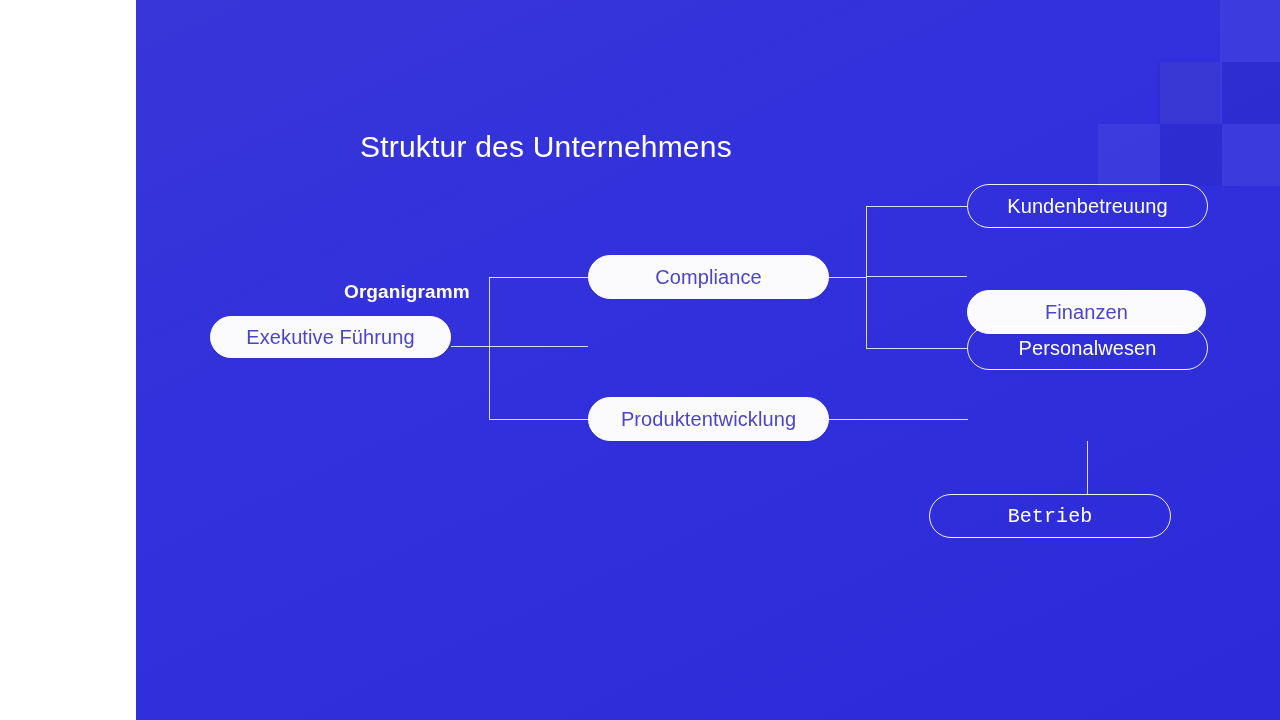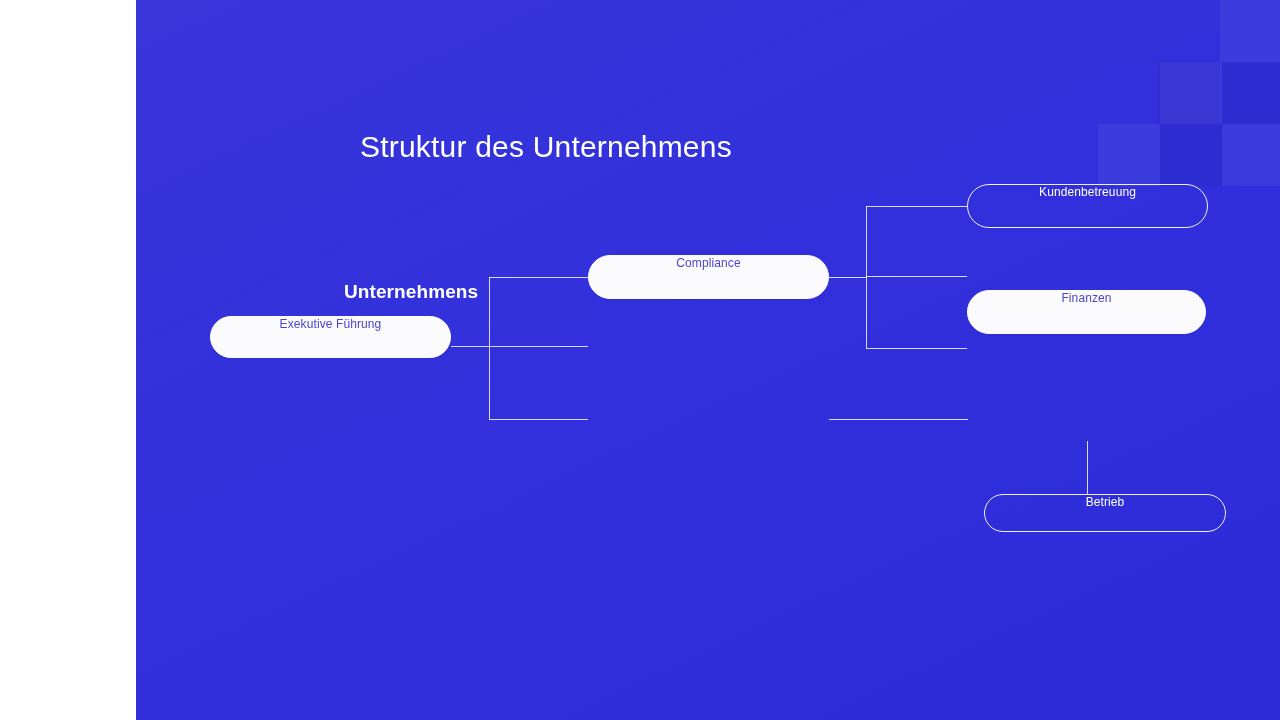--- a/index.html
+++ b/index.html
@@ -72,23 +72,23 @@
     color: #ffffff;
     white-space: nowrap;
   }
 
   
   .node {
     position: absolute;
     box-sizing: border-box;
     border-radius: 999px;
     display: flex;
-    align-items: flex-start;
+    align-items: center;
     justify-content: center;
-    font-size: 12px;
+    font-size: 20px;
     font-weight: 400;
     letter-spacing: 0.1px;
     white-space: nowrap;
     z-index: 3;
   }
   .node.filled {
     background: #fbfbfe;
     border: 1px solid #fbfbfe;
     color: #4b46c9;
     box-shadow: 0 1px 2px rgba(0,0,0,0.06);
@@ -119,21 +119,21 @@
 
     <div class="deco-sq" style="left:1084px; top:0px; width:64px; height:62px;"></div>
     <div class="deco-sq dark" style="left:1022px; top:62px; width:62px; height:62px;"></div>
     <div class="deco-sq" style="left:1024px; top:62px; width:62px; height:62px;"></div>
     <div class="deco-sq dark" style="left:1086px; top:62px; width:62px; height:62px;"></div>
     <div class="deco-sq" style="left:962px; top:124px; width:62px; height:62px;"></div>
     <div class="deco-sq dark" style="left:1024px; top:124px; width:62px; height:62px;"></div>
     <div class="deco-sq" style="left:1086px; top:124px; width:62px; height:62px;"></div>
 
     <div id="page-title">Struktur des Unternehmens</div>
-    <div id="section-title">Unternehmens</div>
+    <div id="section-title">Organigramm</div>
 
     <div class="conn h" style="left:315px; top:346px; width:39px;"></div>
     <div class="conn v" style="left:353px; top:277px; height:142px;"></div>
     <div class="conn h" style="left:353px; top:277px; width:99px;"></div>
     <div class="conn h" style="left:353px; top:346px; width:99px;"></div>
     <div class="conn h" style="left:353px; top:419px; width:99px;"></div>
 
     <div class="conn h" style="left:693px; top:277px; width:37px;"></div>
     <div class="conn v" style="left:730px; top:206px; height:142px;"></div>
     <div class="conn h" style="left:730px; top:206px; width:101px;"></div>
@@ -144,25 +144,31 @@
 
     <div class="conn v" style="left:951px; top:441px; height:54px;"></div>
 
     <div class="node filled" style="left:74px; top:316px; width:241px; height:42px;">
       <span>Exekutive Führung</span>
     </div>
 
     <div class="node filled" style="left:452px; top:255px; width:241px; height:44px;">
       <span>Compliance</span>
     </div>
+    <div class="node filled" style="left:452px; top:397px; width:241px; height:44px;">
+      <span>Produktentwicklung</span>
+    </div>
 
     <div class="node outline" style="left:831px; top:184px; width:241px; height:44px;">
       <span>Kundenbetreuung</span>
     </div>
     <div class="node filled" style="left:831px; top:254px; width:239px; height:44px;margin-top:36px;">
       <span>Finanzen</span>
     </div>
-    <div class="node outline" style="left:848px; top:494px; width:242px; height:38px;">
+    <div class="node outline" style="left:831px; top:326px; width:241px; height:44px;">
+      <span>Personalwesen</span>
+    </div>
+    <div class="node outline" style="left:793px; top:494px; width:242px; height:44px;font-family:Liberation Mono, monospace;">
       <span>Betrieb</span>
     </div>
 
   </div>
 </div>
 
 </body></html>

